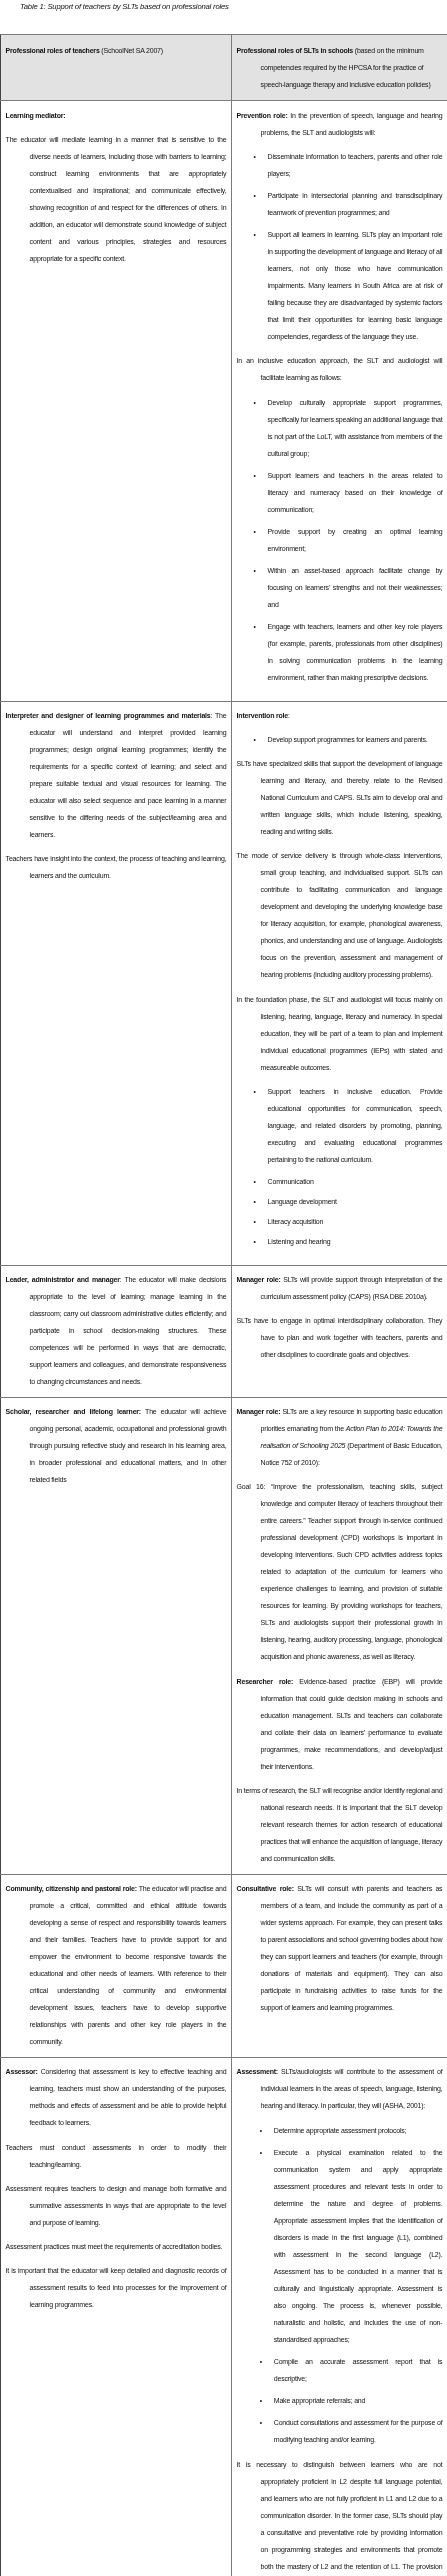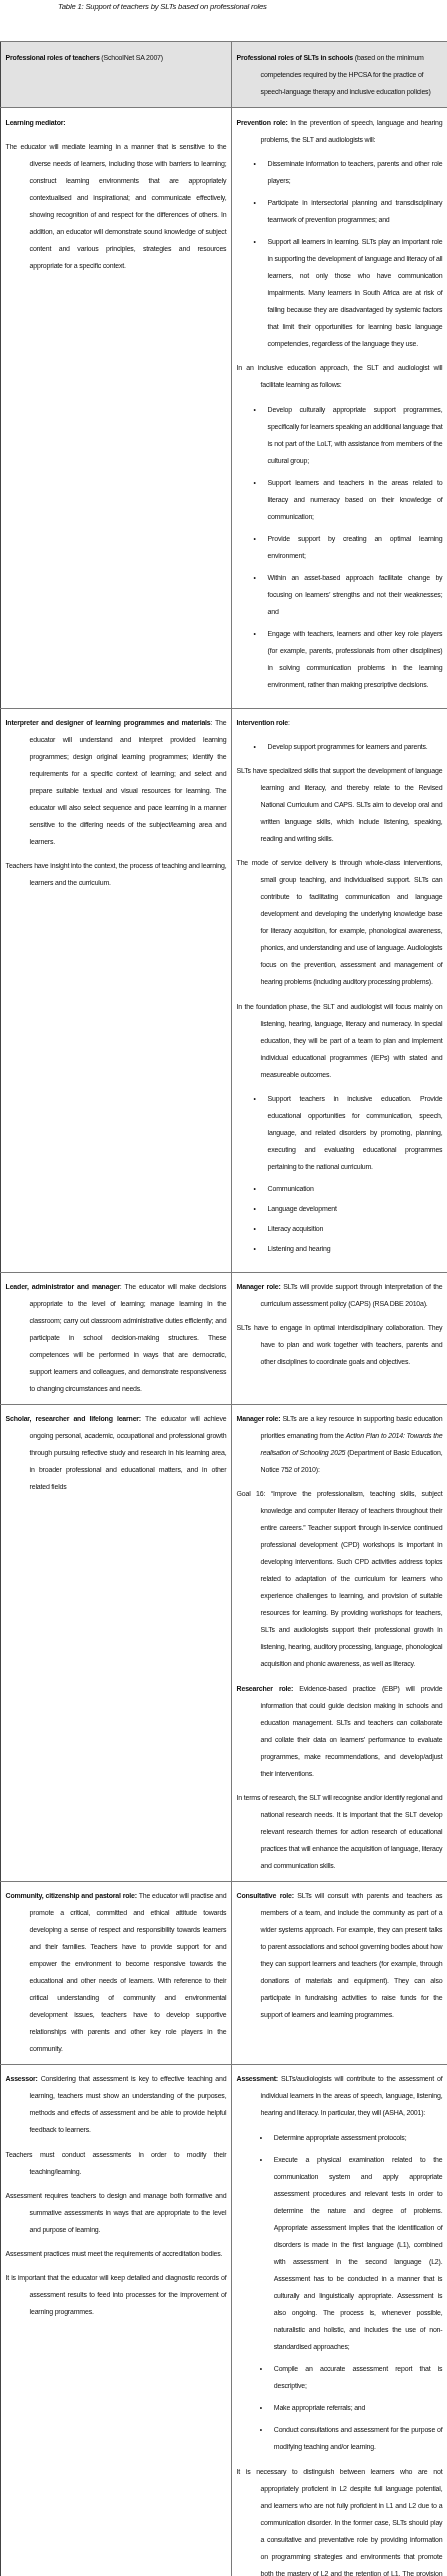--- a/index.html
+++ b/index.html
@@ -1,17 +1,17 @@
 <!DOCTYPE html>
 <html style="font-size:8.2px"><head>
 <meta charset="utf-8">
 <style>
   html, body { margin: 0; padding: 0; background: #ffffff; }
   body { width: 447px; font-family: "Liberation Sans", "DejaVu Sans", sans-serif; color: #111; }
-  .caption { font-style: italic; font-size: 7.7px; padding: 0 0 0 46px; height: 41px; line-height: 13.4px; letter-spacing: -0.2px; color:#111;margin-left:12px;}
+  .caption { font-style: italic; font-size: 7.7px; padding: 0 0 0 20px; height: 34px; line-height: 13.4px; letter-spacing: -0.2px; color:#111;}
   table { border-collapse: collapse; width: 447px; table-layout: fixed; }
   col.c1 { width: 231px; }
   col.c2 { width: 216px; }
   td, th { border: 0.8px solid #7a7a7a; vertical-align: top; padding: 5.2px 4.6px 7.2px 4.6px; font-size: 7px; line-height: 17px; text-align: justify; font-weight: normal; letter-spacing: -0.2px; }
   td:first-child, th:first-child { border-left: 0.8px solid #444; }
   th { background: #e2e2e2; padding-top: 7.2px; text-align: left; }
   .p { margin: 0 0 7.2px 0; padding-left: 24px; text-indent: -24px; }
   .p:last-child { margin-bottom: 0; }
   .b { font-weight: bold; }
   .i { font-style: italic; }

